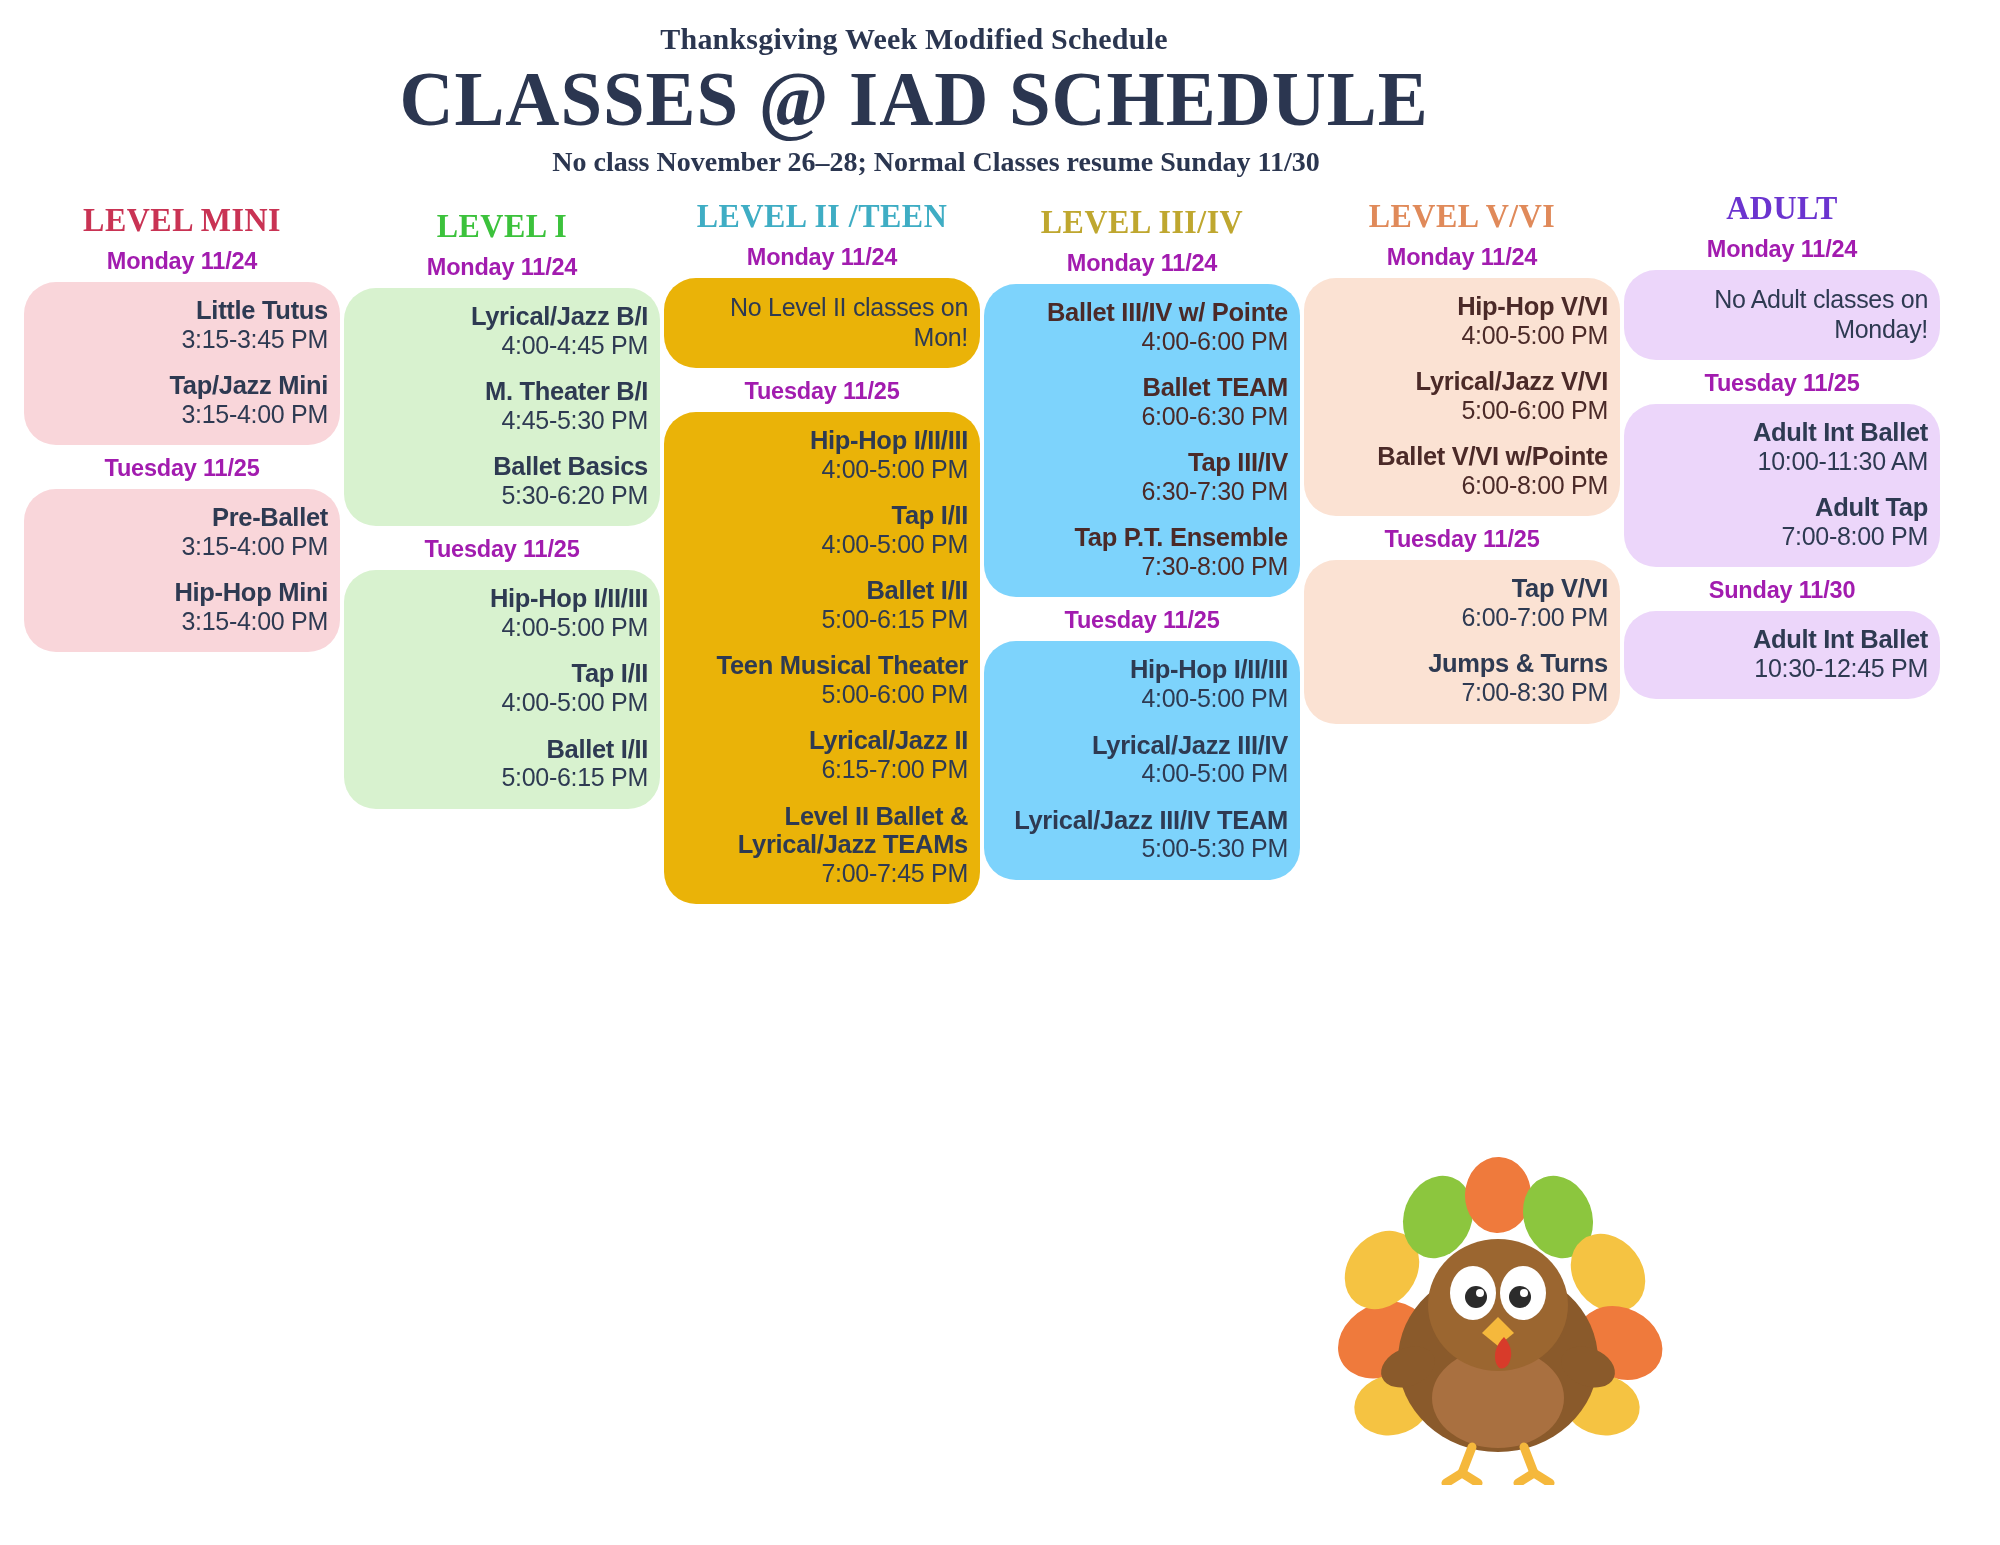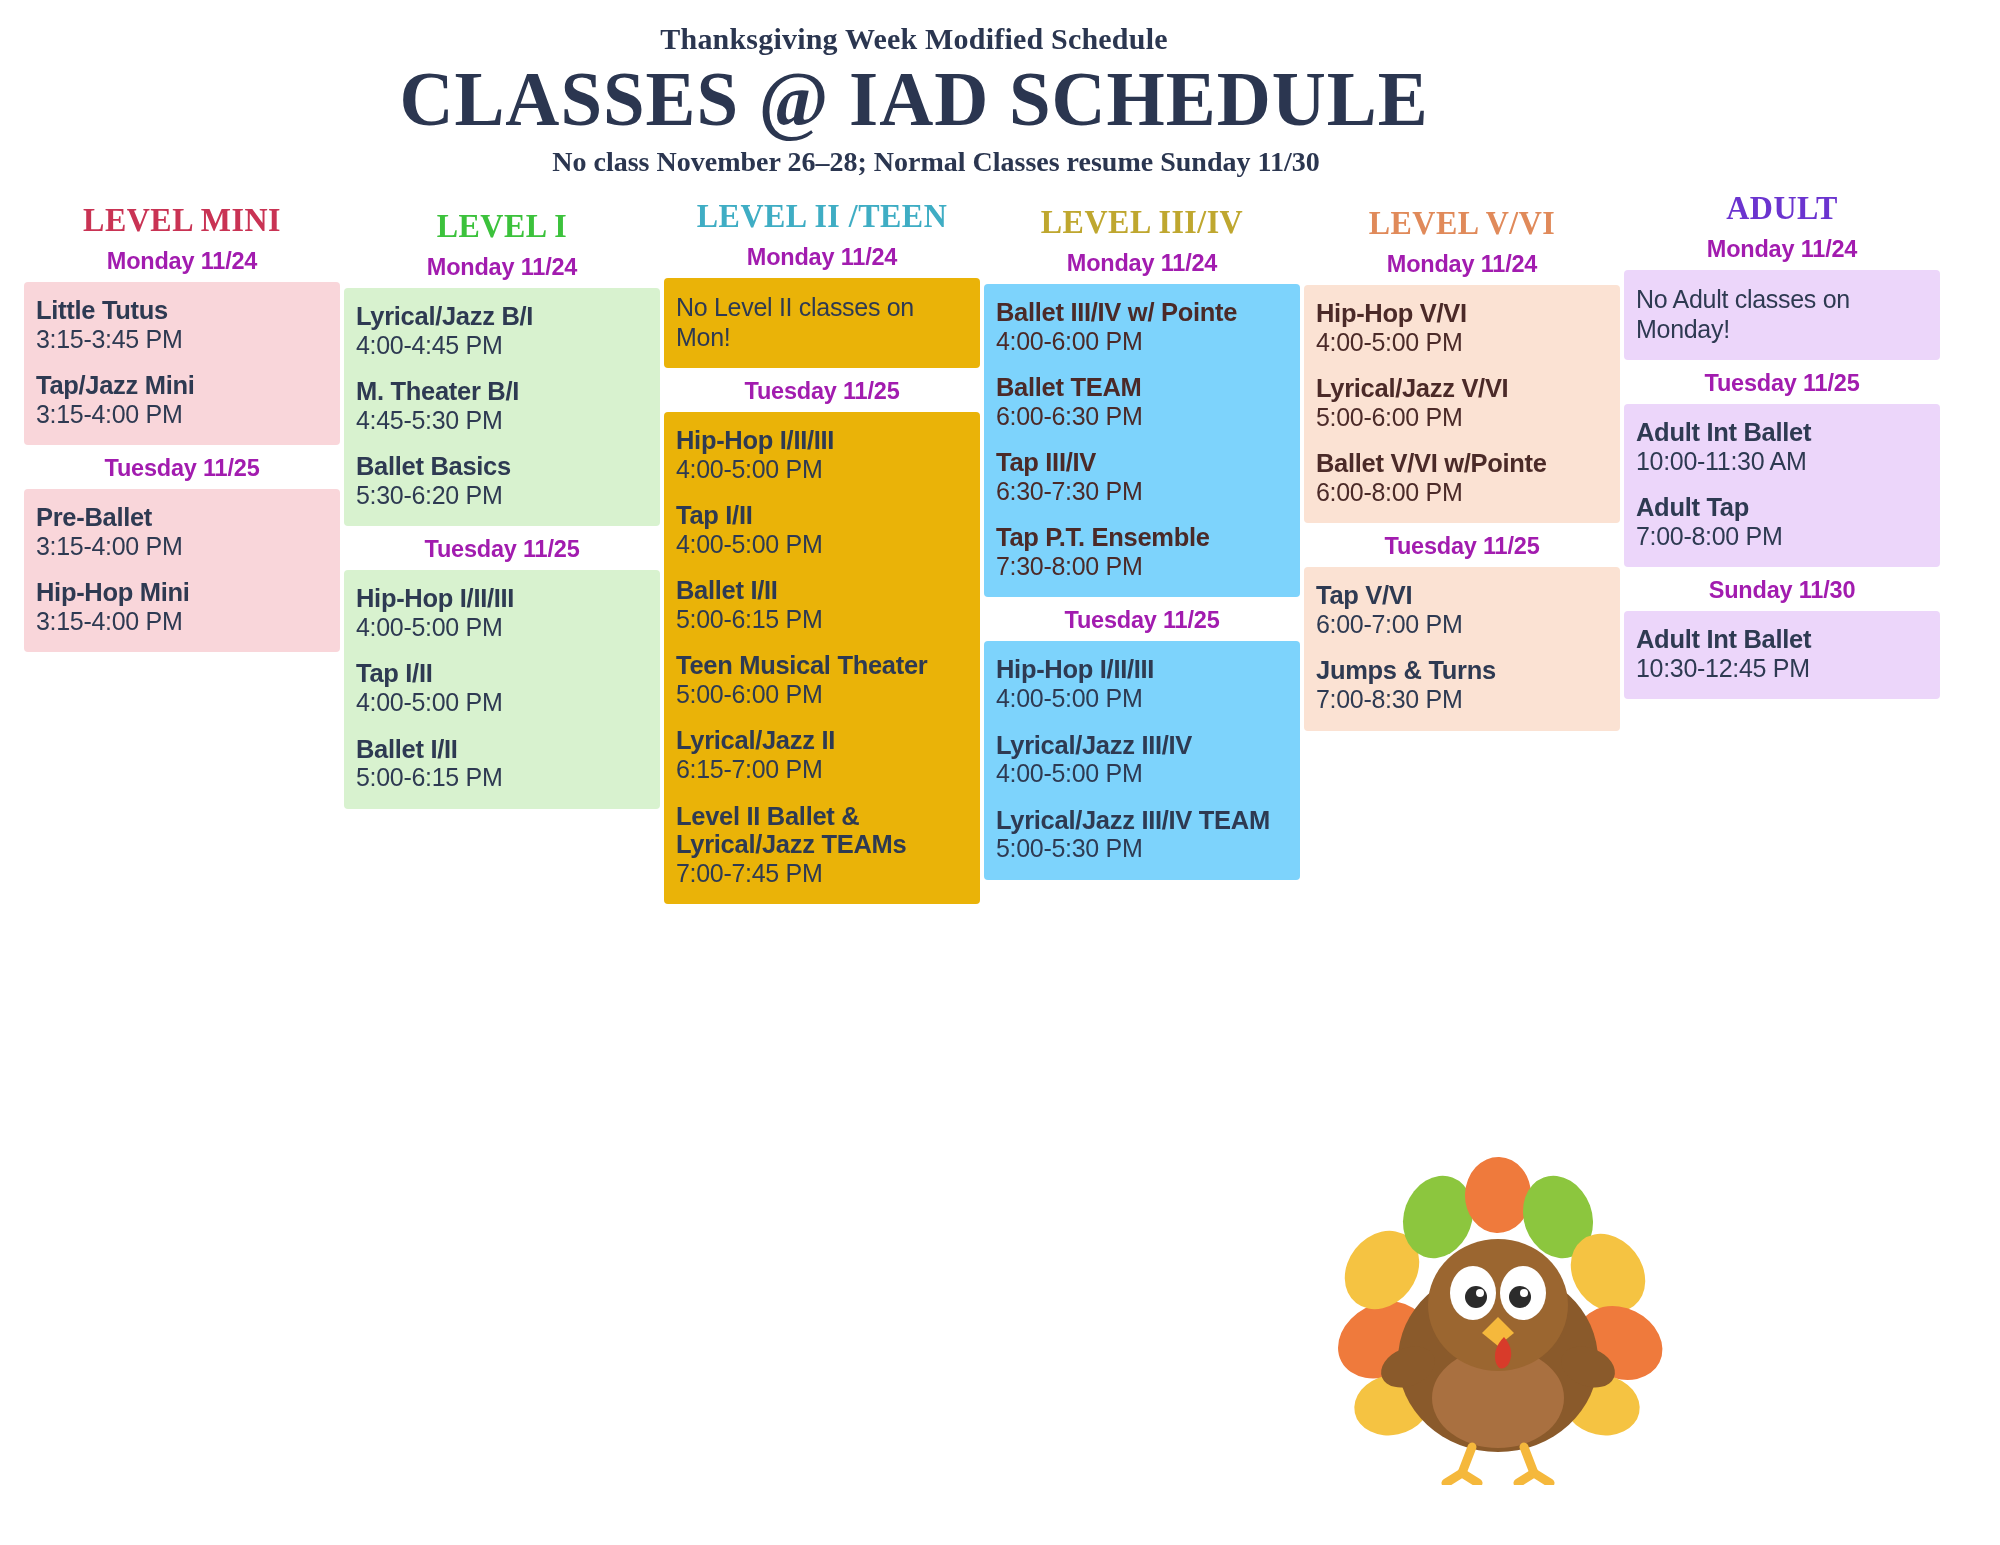--- a/index.html
+++ b/index.html
@@ -61,23 +61,23 @@
   .day-label {
     font-family: "Liberation Sans", sans-serif;
     font-weight: bold;
     font-size: 23.5px;
     color: #a21caf;
     text-align: center;
     margin: 10px 0 7px 0;
     letter-spacing: -0.2px;
   }
   .card {
-    border-radius: 4px;
+    border-radius: 32px;
     padding: 14px 12px 16px 12px;
-    text-align: left;
+    text-align: right;
   }
   .entry { margin-bottom: 17px; }
   .entry:last-child { margin-bottom: 0; }
   .cls-name {
     font-weight: bold;
     font-size: 25.5px;
     line-height: 1.12;
     letter-spacing: -0.3px;
   }
   .cls-time {
@@ -109,21 +109,21 @@
   .c-adult { background: #ecd6fa; }
 
   .ink-navy  { color: #2e3a52; }
   .ink-brown { color: #4b2a28; }
 
   
   .col-mini  { margin-top: 8px; }
   .col-l1    { margin-top: 14px; }
   .col-l2    { margin-top: 4px; }
   .col-l34   { margin-top: 10px; }
-  .col-l56   { margin-top: 11px; }
+  .col-l56   { margin-top: 4px; }
   .col-adult { margin-top: -4px; }
 
   
   .turkey {
     position: absolute;
     left: 1290px;
     top: 1155px;
     width: 400px;
     height: 330px;
   }

